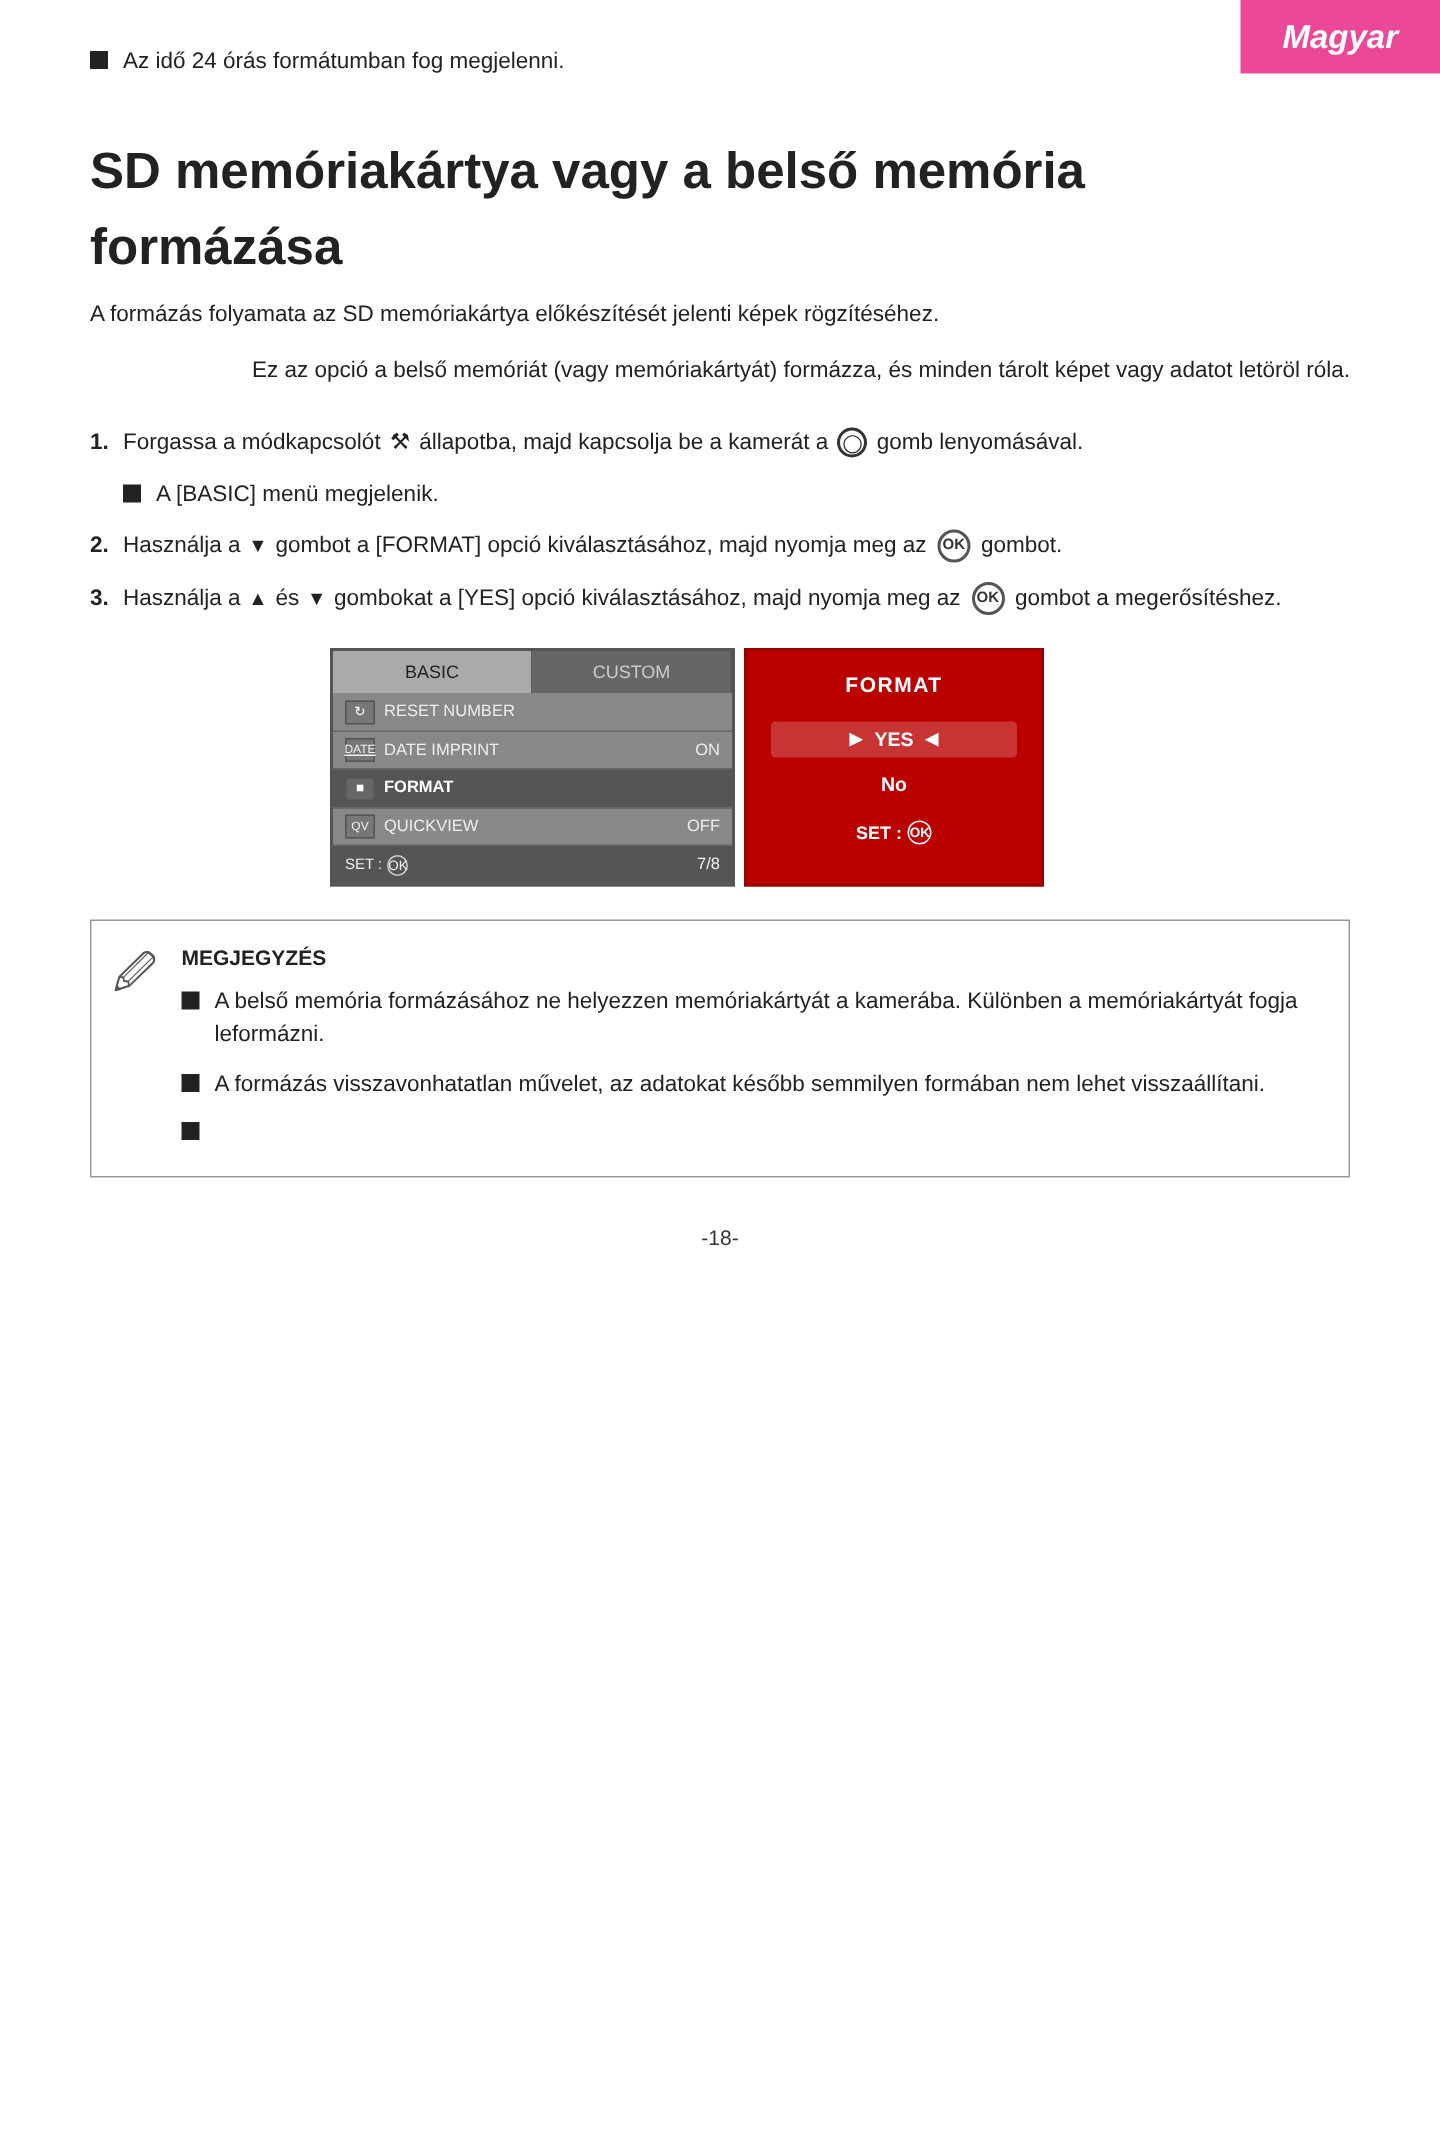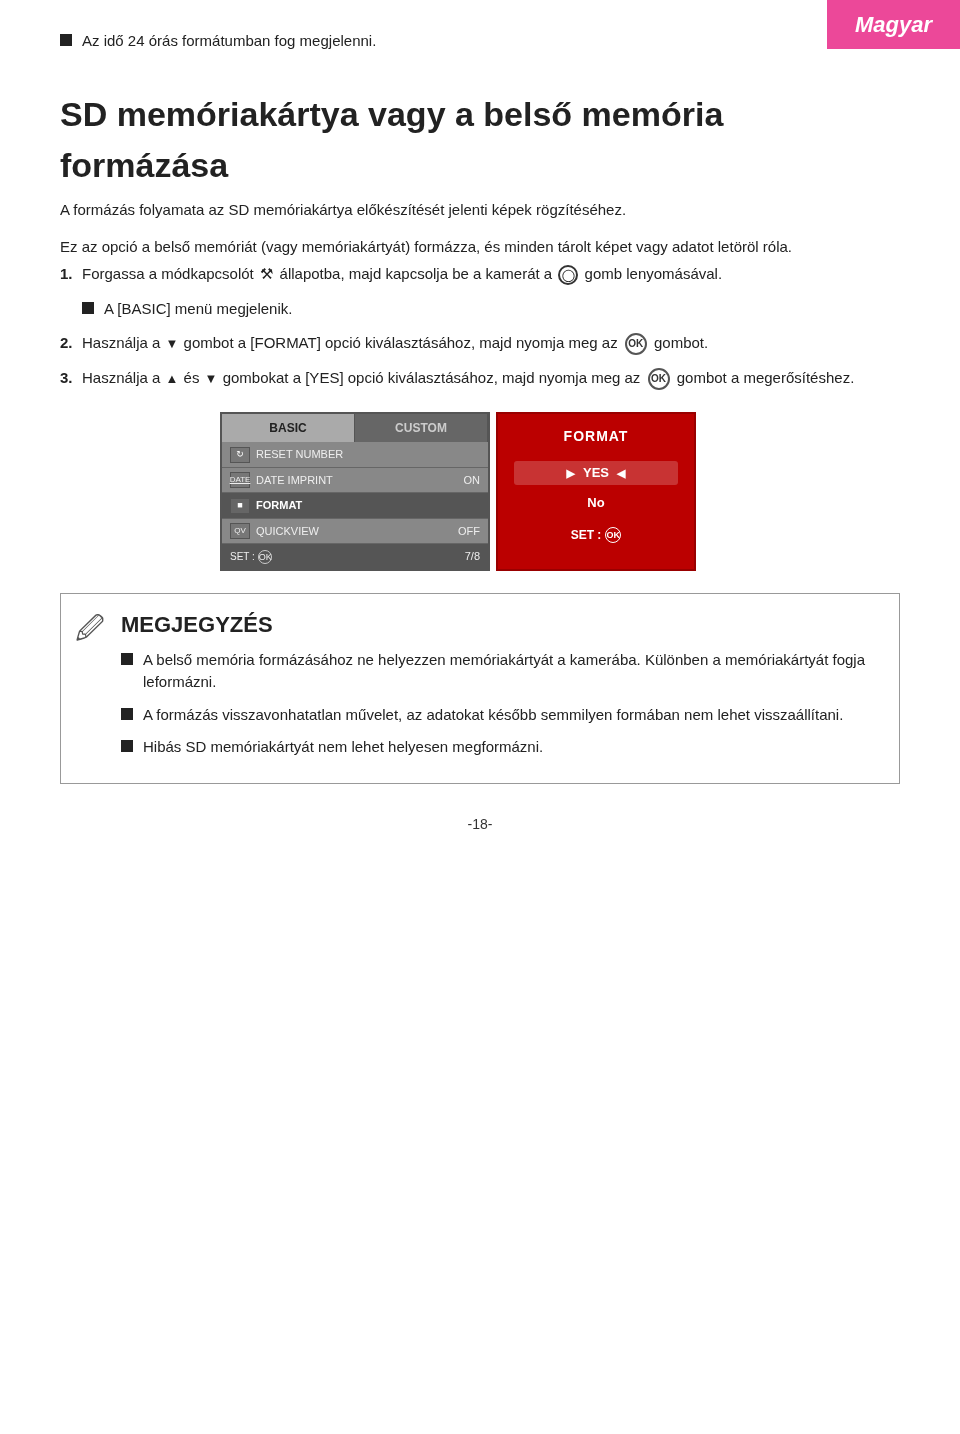--- a/index.html
+++ b/index.html
@@ -126,21 +126,21 @@
     }
     .menu-tabs {
       display: flex;
       background: #666;
     }
     .menu-tab {
       flex: 1;
       text-align: center;
       padding: 5px 0;
       font-size: 12px;
-      font-weight: bold;
+      font-weight: normal;
       color: #ccc;
       border-right: 1px solid #555;
     }
     .menu-tab.active {
       background: #aaa;
       color: #222;
     }
     .menu-row {
       display: flex;
       align-items: center;
@@ -261,21 +261,21 @@
       margin: 22px 0 16px 0;
     }
     .note-icon {
       position: absolute;
       left: 14px;
       top: 14px;
       font-size: 28px;
       color: #555;
     }
     .note-title {
-      font-size: 22px;
+      font-size: 14px;
       font-weight: bold;
       margin-bottom: 8px;
     }
 
     
     .page-footer {
       text-align: center;
       margin-top: 30px;
       font-size: 14px;
       color: #333;
@@ -297,21 +297,21 @@
 
 <div class="top-bullets">
   <div class="bullet-item">
     <div class="bullet-square"></div>
     <span>Az idő 24 órás formátumban fog megjelenni.</span>
   </div>
 </div>
 
 <div class="section-title">SD memóriakártya vagy a belső memória formázása</div>
 <div class="section-subtitle">A formázás folyamata az SD memóriakártya előkészítését jelenti képek rögzítéséhez.</div>
-<div class="content-text" style="margin-bottom:5px;">Ez az opció a belső memóriát (vagy memóriakártyát) formázza, és minden tárolt képet vagy adatot letöröl róla.</div>
+<div class="content-text" style="margin-bottom:26px;text-align:right;">Ez az opció a belső memóriát (vagy memóriakártyát) formázza, és minden tárolt képet vagy adatot letöröl róla.</div>
 
 <div class="numbered-item">
   <div class="num-label">1.</div>
   <div>
     Forgassa a módkapcsolót <span class="mode-icon">⚒</span> állapotba, majd kapcsolja be a kamerát a
     <span class="power-icon">◯</span> gomb lenyomásával.
   </div>
 </div>
 
 <div class="bullet-item" style="margin-left:22px; margin-bottom:12px;">
@@ -399,19 +399,18 @@
   <div class="bullet-item">
     <div class="bullet-square"></div>
     <span>A belső memória formázásához ne helyezzen memóriakártyát a kamerába. Különben a memóriakártyát fogja leformázni.</span>
   </div>
   <div class="bullet-item">
     <div class="bullet-square"></div>
     <span>A formázás visszavonhatatlan művelet, az adatokat később semmilyen formában nem lehet visszaállítani.</span>
   </div>
   <div class="bullet-item">
     <div class="bullet-square"></div>
-    <span>Hibás SD memóriakártyát nem lehet helyesen megformázni.</span>
   </div>
 </div>
 
 <div class="page-footer">
   <span>-18-</span>
 </div>
 
 </body></html>

